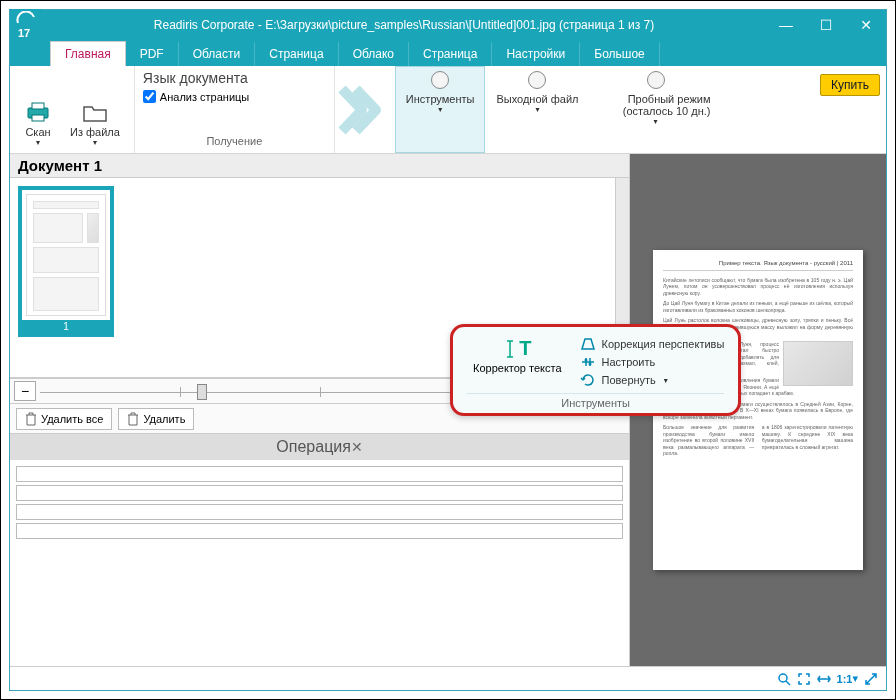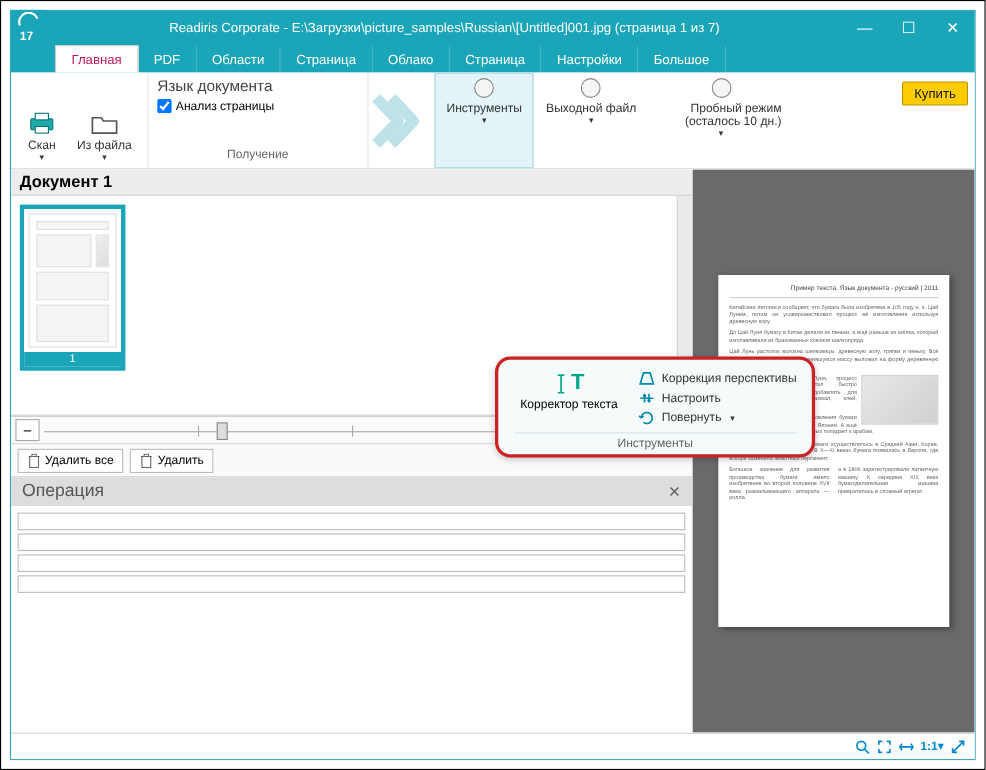--- a/index.html
+++ b/index.html
@@ -42,21 +42,21 @@
 .thumb-page { background: #fff; border: 1px solid #ddd; height: 100%; position: relative; overflow: hidden; }
 .thumb-label { background: #1aa5b8; color: #fff; text-align: center; font-size: 10px; padding: 1px; }
 .zoom-bar { height: 26px; display: flex; align-items: center; padding: 0 4px; gap: 4px; border-bottom: 1px solid #ccc; border-top: 1px solid #ccc; background: #fafafa; }
 .zoom-btn { width: 22px; height: 20px; border: 1px solid #aaa; background: #fff; display: flex; align-items: center; justify-content: center; font-size: 14px; cursor: pointer; }
 .zoom-track { flex: 1; height: 14px; position: relative; border-top: 1px solid transparent; }
 .zoom-track::before { content:''; position: absolute; left: 0; right: 0; top: 50%; border-top: 1px solid #aaa; }
 .zoom-tick { position: absolute; width: 1px; height: 10px; background: #aaa; top: 2px; }
 .zoom-handle { position: absolute; width: 10px; height: 16px; background: #ddd; border: 1px solid #888; top: -1px; }
 .delete-bar { height: 30px; display: flex; align-items: center; padding: 2px 6px; gap: 6px; border-bottom: 1px solid #ccc; background: #fafafa; }
 .del-btn { display: flex; align-items: center; gap: 4px; font-size: 11px; border: 1px solid #bbb; padding: 3px 8px; background: #fff; cursor: pointer; }
-.op-header { background: #ddd; font-size: 16px; color: #555; padding: 4px 10px; display: flex; justify-content: space-between; align-items: center; font-weight: 300;}
+.op-header { background: #ddd; font-size: 16px; color: #555; padding: 4px 10px; display: flex; justify-content: center; align-items: center; font-weight: 300;}
 .op-close { font-size: 14px; cursor: pointer; color: #666; }
 .op-body { padding: 6px; display: flex; flex-direction: column; gap: 3px; }
 .op-row { height: 16px; border: 1px solid #bbb; background: #fff; }
 .right-pane { flex: 1; background: #6a6a6a; display: flex; align-items: center; justify-content: center; overflow: auto; position: relative; padding: 20px 6px; }
 .page-preview { width: 210px; height: 320px; background: #fff; box-shadow: 2px 2px 6px rgba(0,0,0,0.4); padding: 10px; font-size: 5px; color: #666; line-height: 1.3; overflow: hidden; }
 .page-preview .ptitle { text-align: right; font-size: 6px; color: #444; margin-bottom: 6px; border-bottom: 1px solid #ccc; padding-bottom: 2px; }
 .page-preview .ppara { margin-bottom: 4px; text-align: justify; }
 .page-preview .pimg { width: 70px; height: 45px; background: linear-gradient(135deg, #e8e8e8, #d0d0d0); float: right; margin: 0 0 2px 4px; border: 1px solid #ccc; }
 .dropdown-panel { position: absolute; top: 170px; left: 440px; background: #f5fafb; border: 3px solid #c22; border-radius: 14px; padding: 8px 14px 4px 14px; z-index: 20; box-shadow: 0 2px 6px rgba(0,0,0,0.2); }
 .dd-row { display: flex; gap: 12px; }

